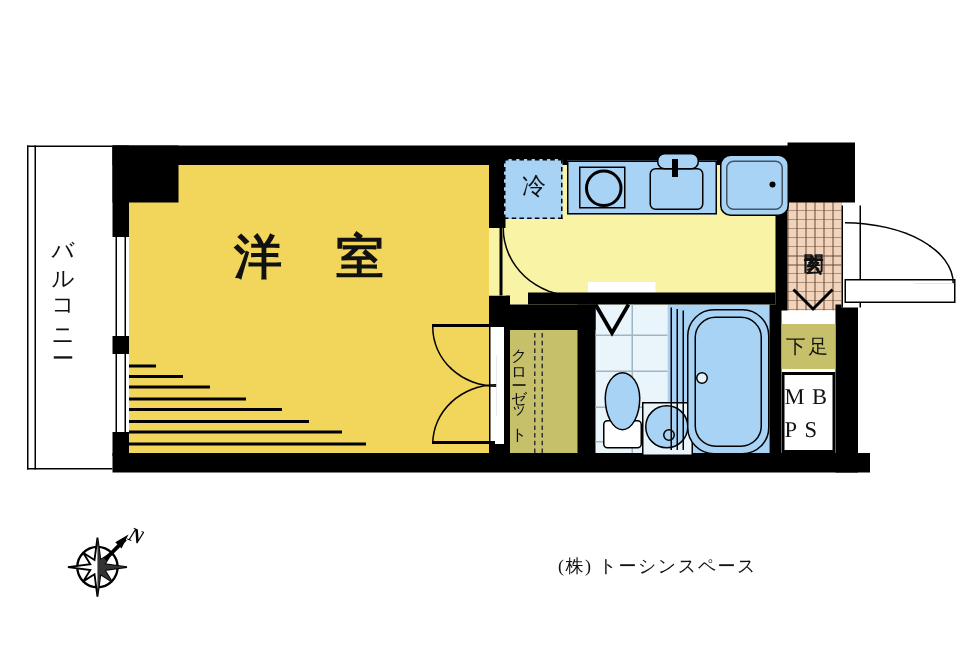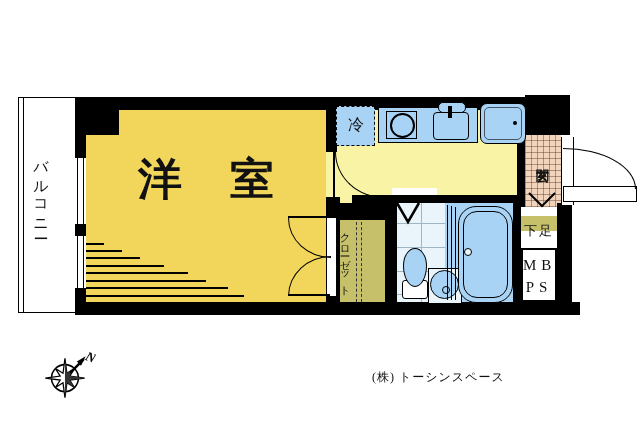--- a/index.html
+++ b/index.html
@@ -13,28 +13,28 @@
   .kitchen-floor{background:#f8f3a5;}
   .olive{background:#c6c06b;}
   .tile-floor{background:#eaf5fb;}
   .tub-floor{background:#a9d3f5;}
   .genkan-floor{background:#f2d4bc;
     background-image:repeating-linear-gradient(0deg,rgba(90,60,40,.45) 0,rgba(90,60,40,.45) 1px,transparent 1px,transparent 6px),
                      repeating-linear-gradient(90deg,rgba(90,60,40,.45) 0,rgba(90,60,40,.45) 1px,transparent 1px,transparent 6px);}
   .white-box{background:#fff;}
   
   .vtext{writing-mode:vertical-rl;text-orientation:upright;line-height:1;}
-  .room-title{font-size:44px;font-weight:bold;text-align:center;letter-spacing:2px;}
+  .room-title{font-size:32px;font-weight:bold;text-align:center;letter-spacing:2px;}
   .room-size{font-size:32px;font-weight:bold;text-align:center;letter-spacing:9px;}
   .kitchen-label{font-size:17px;letter-spacing:2px;}
   .fridge-label{font-size:16px;text-align:center;line-height:36px;}
   .closet-label{font-size:10.5px;letter-spacing:1px;}
   .genkan-label{font-size:13px;font-weight:bold;letter-spacing:1px;}
   .shoe-label{font-size:13px;text-align:center;line-height:20px;letter-spacing:2px;}
-  .mbps{font-size:15px;text-align:center;letter-spacing:5px;line-height:22px;}
+  .mbps{font-size:15px;text-align:left;letter-spacing:5px;line-height:22px;}
   .credit{font-size:12px;letter-spacing:1px;}
   .balcony-label{font-size:15px;letter-spacing:3px;}
   
   .blue-fix{background:#a9d3f5;border:1.5px solid #000;}
   .fan-line{position:absolute;height:2px;background:#000;}
   .gridline{position:absolute;background:#9db6c4;}
   .dash-v{position:absolute;border-left:1.5px dashed #333;}
   
   .arc{position:absolute;border:0 solid #000;}
 </style>
@@ -144,21 +144,21 @@
 
   <div class="abs vtext genkan-label" style="left:536px;top:158px;height:46px;">玄関</div>
   <svg class="abs" style="left:527px;top:191px;" width="30" height="17" viewBox="0 0 30 17">
     <polyline points="2,2 15,15 28,2" fill="none" stroke="#000" stroke-width="2"></polyline>
   </svg>
 
   <div class="abs white-box" style="left:561px;top:137px;width:11px;height:68px;border-left:1px solid #000;border-right:1px solid #000;"></div>
   <div class="abs white-box" style="left:563px;top:186px;width:72px;height:14px;border:1.5px solid #000;"></div>
   <div class="arc" style="left:563px;top:148px;width:72px;height:40px;border-top:1.5px solid #000;border-right:1.5px solid #000;border-top-right-radius:100% 100%;"></div>
 
-  <div class="abs olive shoe-label" style="left:521px;top:216px;width:36px;height:15px;padding-top:5px;box-sizing:border-box;">
+  <div class="abs olive shoe-label" style="left:521px;top:216px;width:36px;height:30px;padding-top:5px;box-sizing:border-box;">
     <span>下足</span>
   </div>
   <div class="abs white-box mbps" style="left:521px;top:248px;width:36px;height:54px;border:2px solid #000;box-sizing:border-box;padding-top:4px;">
     <div>MB</div>
     <div>PS</div>
   </div>
 
   <svg class="abs" style="left:36px;top:346px;" width="60" height="60" viewBox="0 0 58 58">
     <circle cx="28" cy="31" r="13" fill="none" stroke="#000" stroke-width="1.5"></circle>
     <polygon points="28,12 29.9,26.4 37.2,21.8 32.6,29.1 47,31 32.6,32.9 37.2,40.2 29.9,35.6 28,50 26.1,35.6 18.8,40.2 23.4,32.9 9,31 23.4,29.1 18.8,21.8 26.1,26.4" fill="#fff" stroke="#000" stroke-width="1.2"></polygon>

